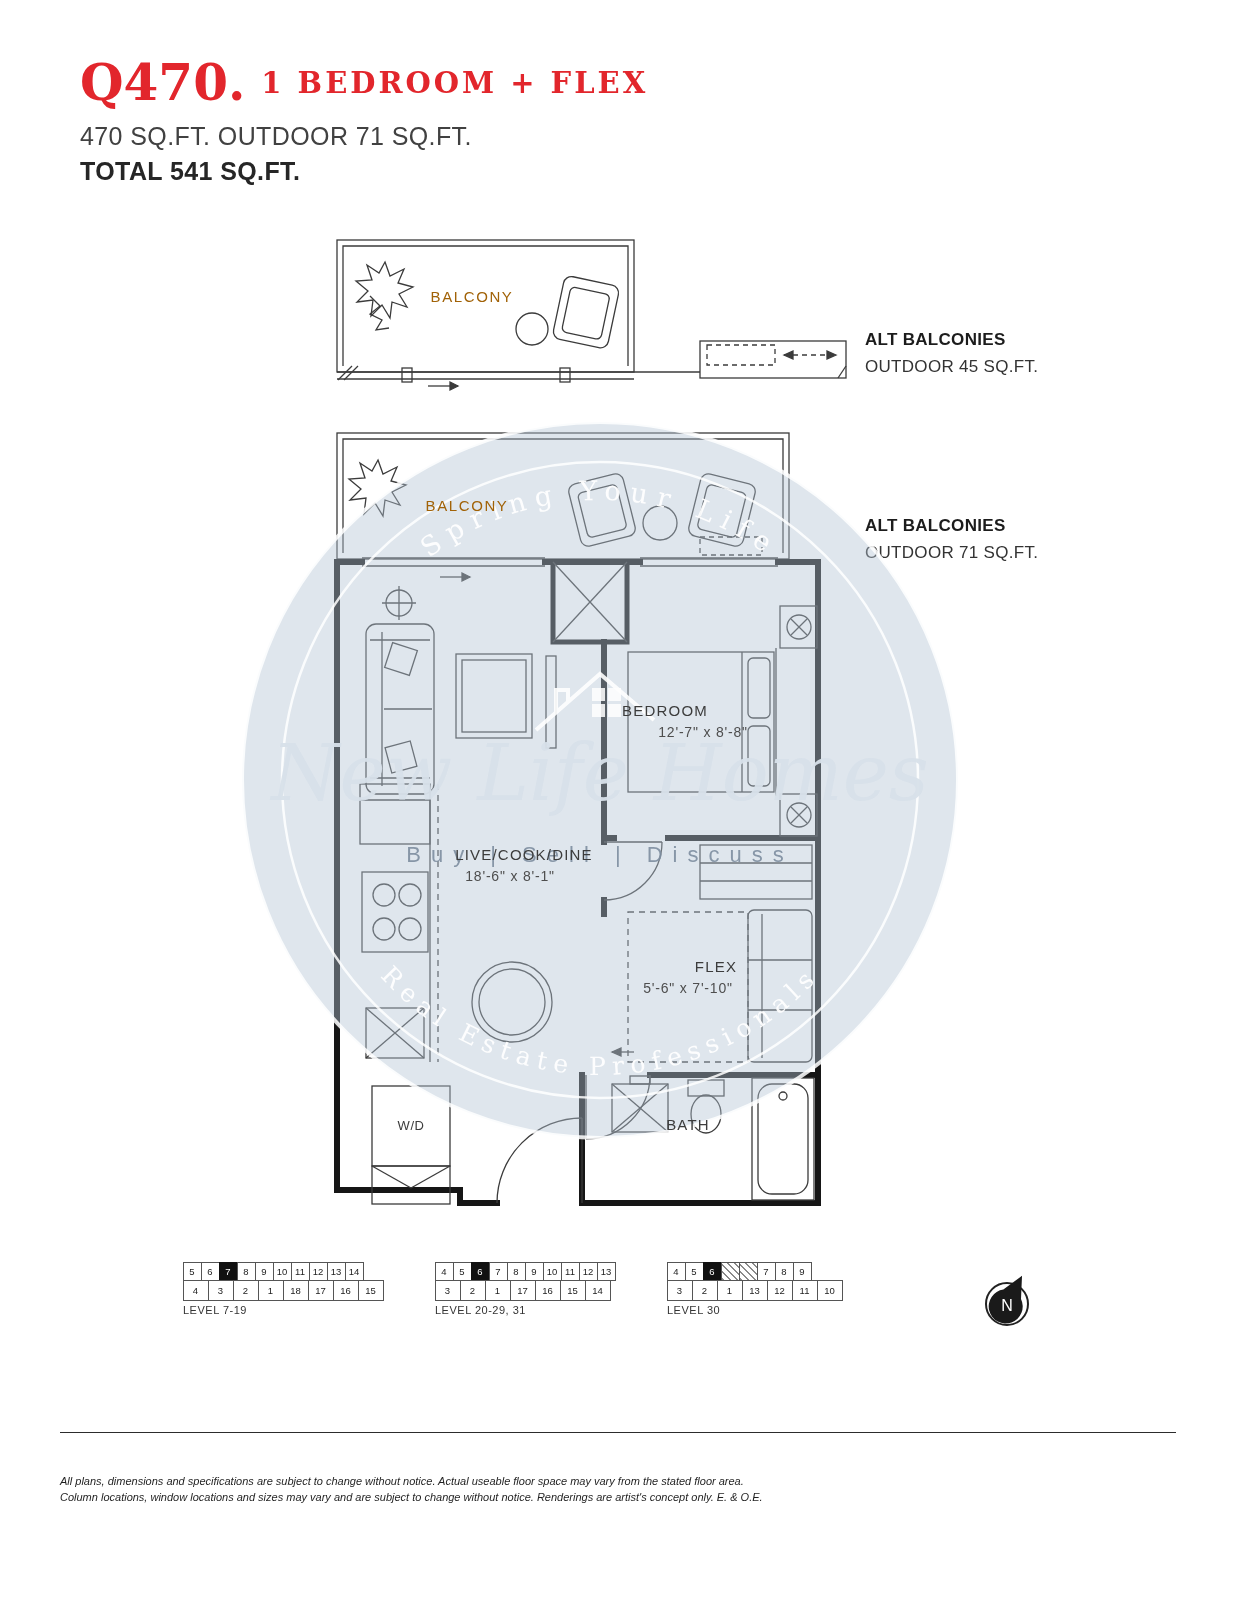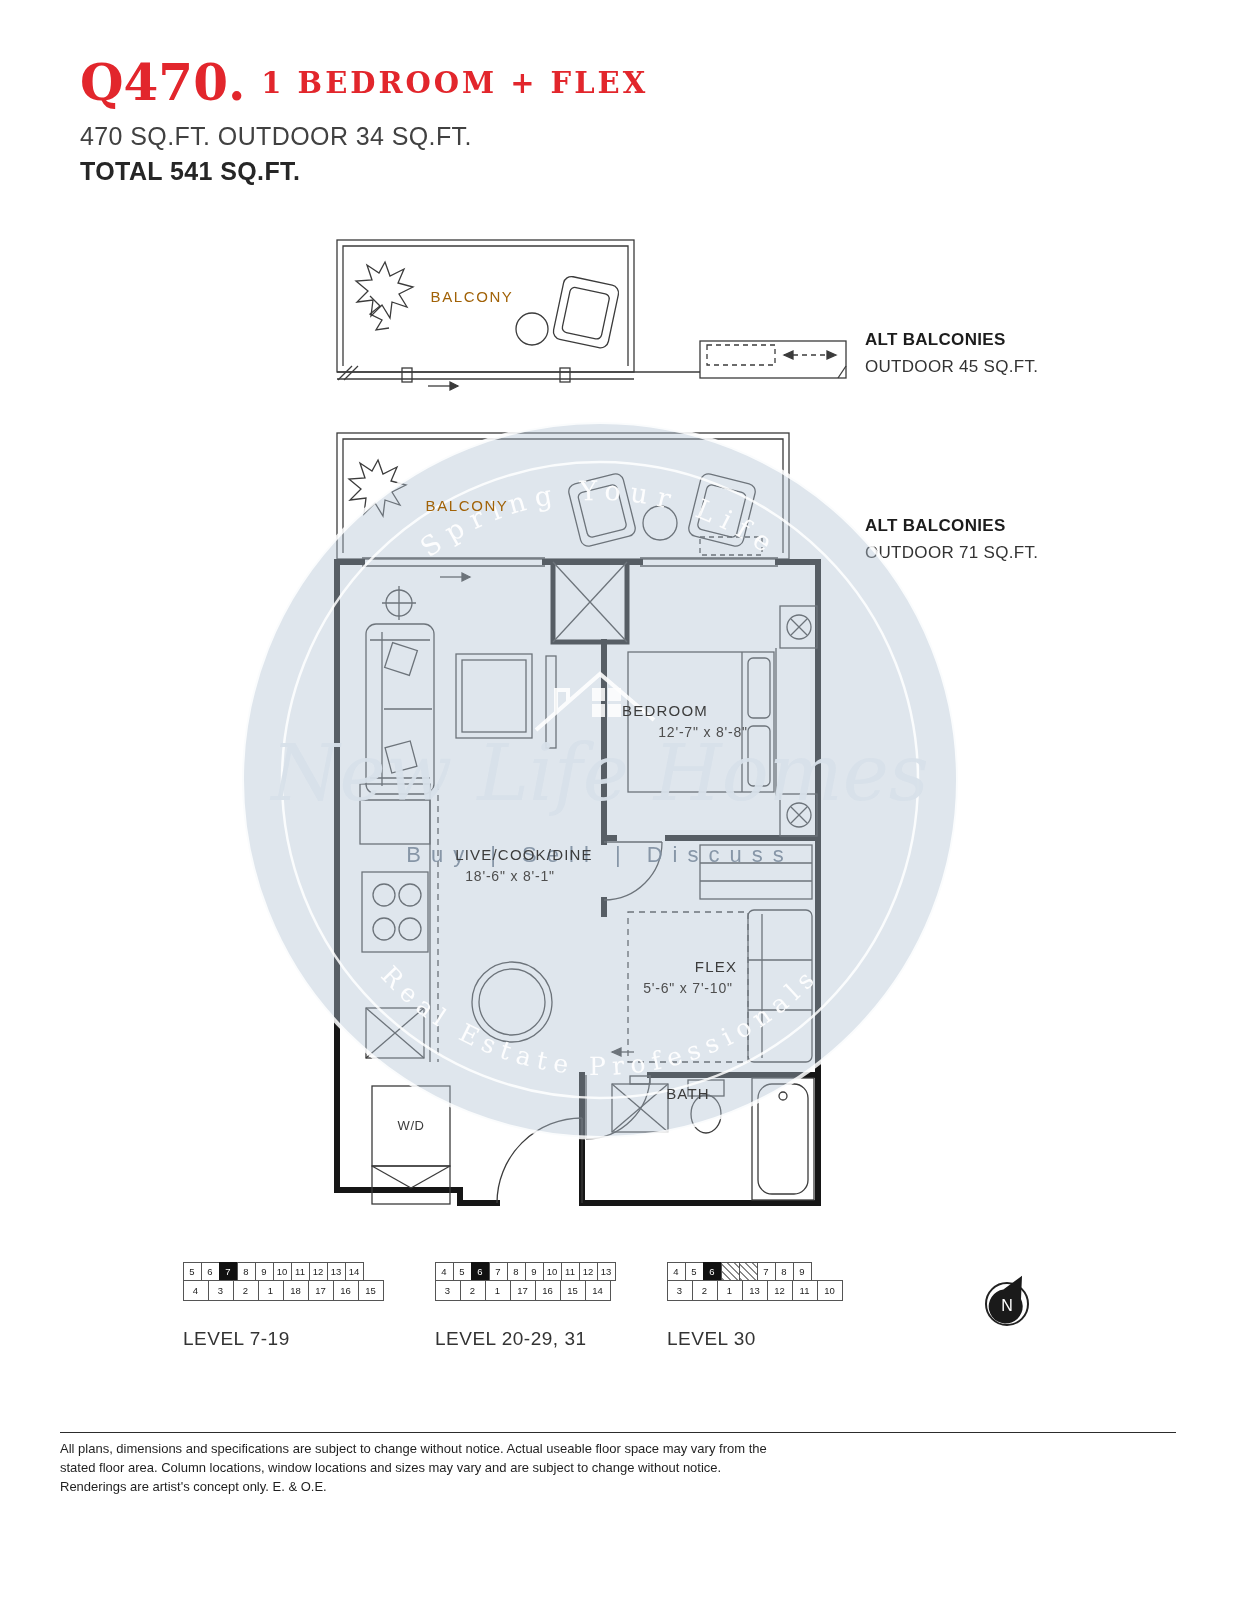--- a/index.html
+++ b/index.html
@@ -35,40 +35,40 @@
   
   .keyplans{position:absolute;left:183px;top:1262px;display:flex;gap:52px;z-index:3;}
   .keyplan{display:flex;flex-direction:column;}
   .kstrip{display:inline-block;}
   .krow{display:flex;}
   .kcell{min-width:17px;height:17px;border:1px solid #555;font-size:9.5px;display:flex;
          align-items:center;justify-content:center;color:#222;background:#fff;margin:-0.5px;}
   .krow:last-child .kcell{min-width:24px;height:19px;}
   .kcell.dark{background:#111;color:#fff;border-color:#111;}
   .kcell.hatch{background:repeating-linear-gradient(45deg,#8a8a8a 0 1.5px,#fff 1.5px 5px);}
-  .klabel{margin-top:28px;font-size:19px;color:#333;letter-spacing:0.5px;}
+  .klabel{margin-top:4px;font-size:11px;color:#333;letter-spacing:0.5px;}
 
   
   .compass{position:absolute;left:972px;top:1266px;z-index:3;}
 
   
   .footer-rule{position:absolute;left:60px;right:60px;top:1432px;border-top:1.5px solid #2c2c2c;z-index:3;}
-  .disclaimer{position:absolute;left:60px;top:1440px;width:712px;font-size:13px;line-height:1.45;color:#1f1f1f;z-index:3;}
+  .disclaimer{position:absolute;left:60px;top:1474px;width:712px;font-size:11px;line-height:1.45;color:#1f1f1f;z-index:3;font-style:italic;}
 </style>
 </head>
 <body>
 
 <div class="page">
 
   <div class="header">
     <div class="title-row">
       <span class="unit-code">Q470.</span>
       <span class="unit-type">1 BEDROOM + FLEX</span>
     </div>
-    <div class="area-line">470 SQ.FT. OUTDOOR 34 SQ.FT.</div>
+    <div class="area-line">470 SQ.FT. OUTDOOR 71 SQ.FT.</div>
     <div class="total-line">TOTAL 541 SQ.FT.</div>
   </div>
 
   <svg class="layer plan-layer" viewBox="0 0 1236 1600">
 
     <g stroke="#3b3b3b" stroke-width="1.3" fill="none">
       <rect x="337" y="240" width="297" height="132"></rect>
       <polyline points="343,366 343,246 628,246 628,366"></polyline>
       <path d="M385,262 l5,14 14,-7 -6,14 15,4 -14,7 8,13 -15,-5 -2,16 -8,-13 -11,11 2,-16 -16,2 11,-11 -12,-10 16,-1 -5,-15 12,8 z"></path>
       <path d="M370,296 l10,10 -10,8 12,6 -6,10 13,-2"></path>
@@ -271,21 +271,21 @@
     <div class="lbl room-name" style="left:665px;top:702px;">BEDROOM</div>
     <div class="lbl room-dims" style="left:703px;top:724px;">12'-7" x 8'-8"</div>
 
     <div class="lbl room-name" style="left:524px;top:846px;">LIVE/COOK/DINE</div>
     <div class="lbl room-dims" style="left:510px;top:868px;">18'-6" x 8'-1"</div>
 
     <div class="lbl room-name" style="left:688px;top:958px;margin-left:28px;">FLEX</div>
     <div class="lbl room-dims" style="left:688px;top:980px;">5'-6" x 7'-10"</div>
 
     <div class="lbl small-lbl" style="left:411px;top:1118px;">W/D</div>
-    <div class="lbl room-name" style="left:688px;top:1085px;">BATH</div>
+    <div class="lbl room-name" style="left:688px;top:1116px;">BATH</div>
   </div>
 
   <div class="note" style="top:330px;">
     <div class="note-title">ALT BALCONIES</div>
     <div class="note-sub">OUTDOOR 45 SQ.FT.</div>
   </div>
   <div class="note" style="top:516px;">
     <div class="note-title">ALT BALCONIES</div>
     <div class="note-sub">OUTDOOR 71 SQ.FT.</div>
   </div>

